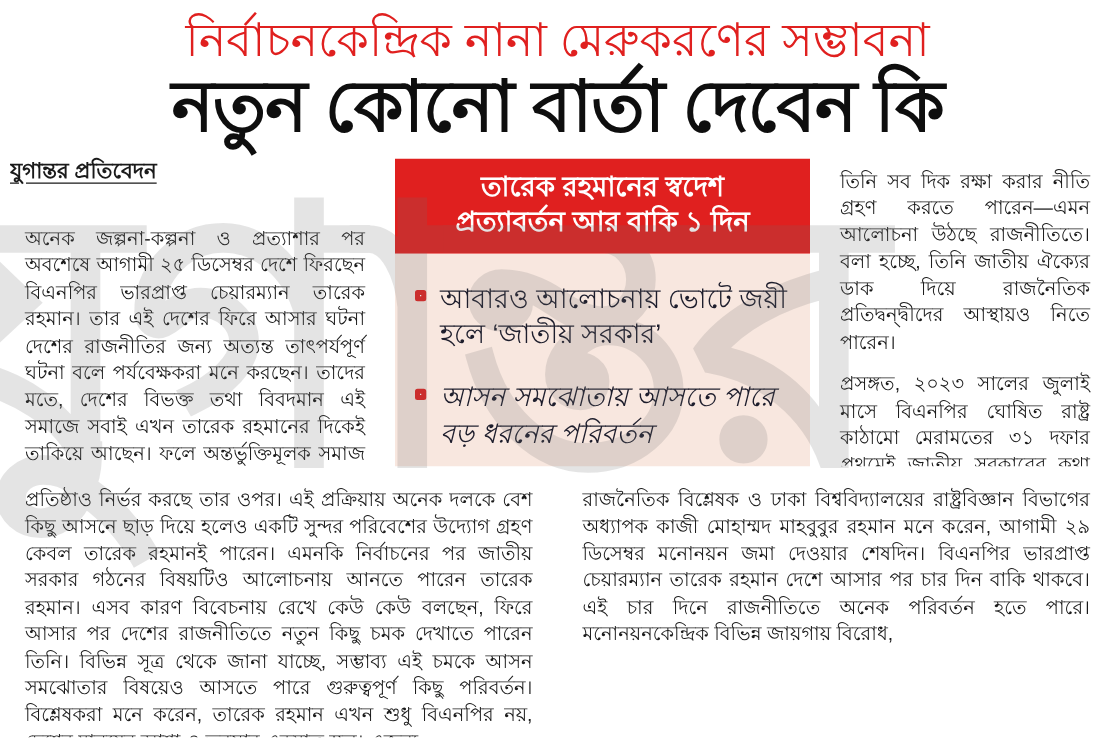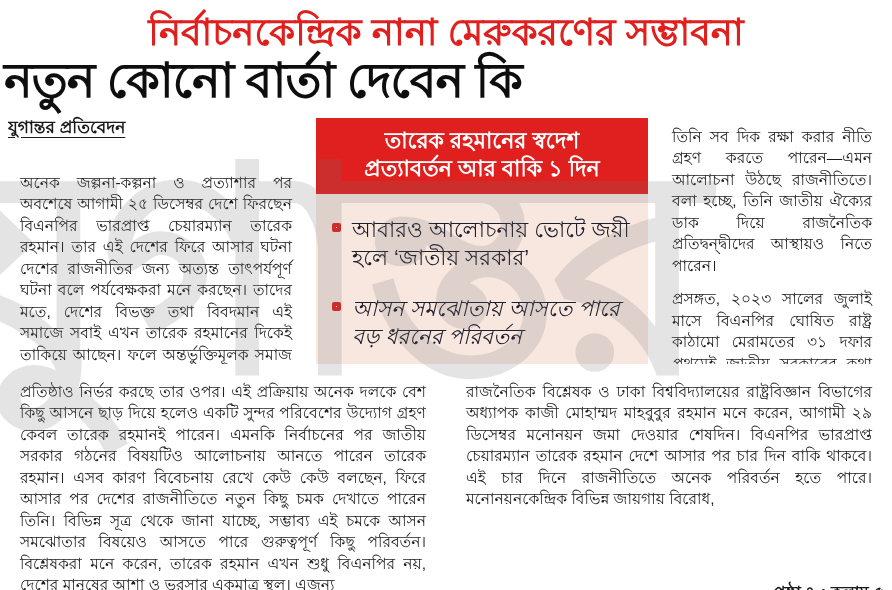--- a/index.html
+++ b/index.html
@@ -30,31 +30,31 @@
     opacity:0.18;
     letter-spacing:-8px;
     pointer-events:none;
   }
   
   .kicker{
     position:relative; z-index:2;
     margin:12px 0 0;
     text-align:center;
     color:var(--red);
-    font-weight:bold;
+    font-weight:normal;
     font-size:37px;
     line-height:1.15;
   }
   .headline{
     position:relative; z-index:2;
     margin:2px 4px 0;
-    text-align:left;
+    text-align:center;
     color:#0e0e0e;
     font-weight:900;
-    font-size:48px;
+    font-size:57px;
     line-height:1.02;
     letter-spacing:-1px;
   }
   
   .content{ position:relative; z-index:2; }
   .top-row{
     display:flex;
     gap:12px;
     margin:6px 8px 0;
     height:252px;

